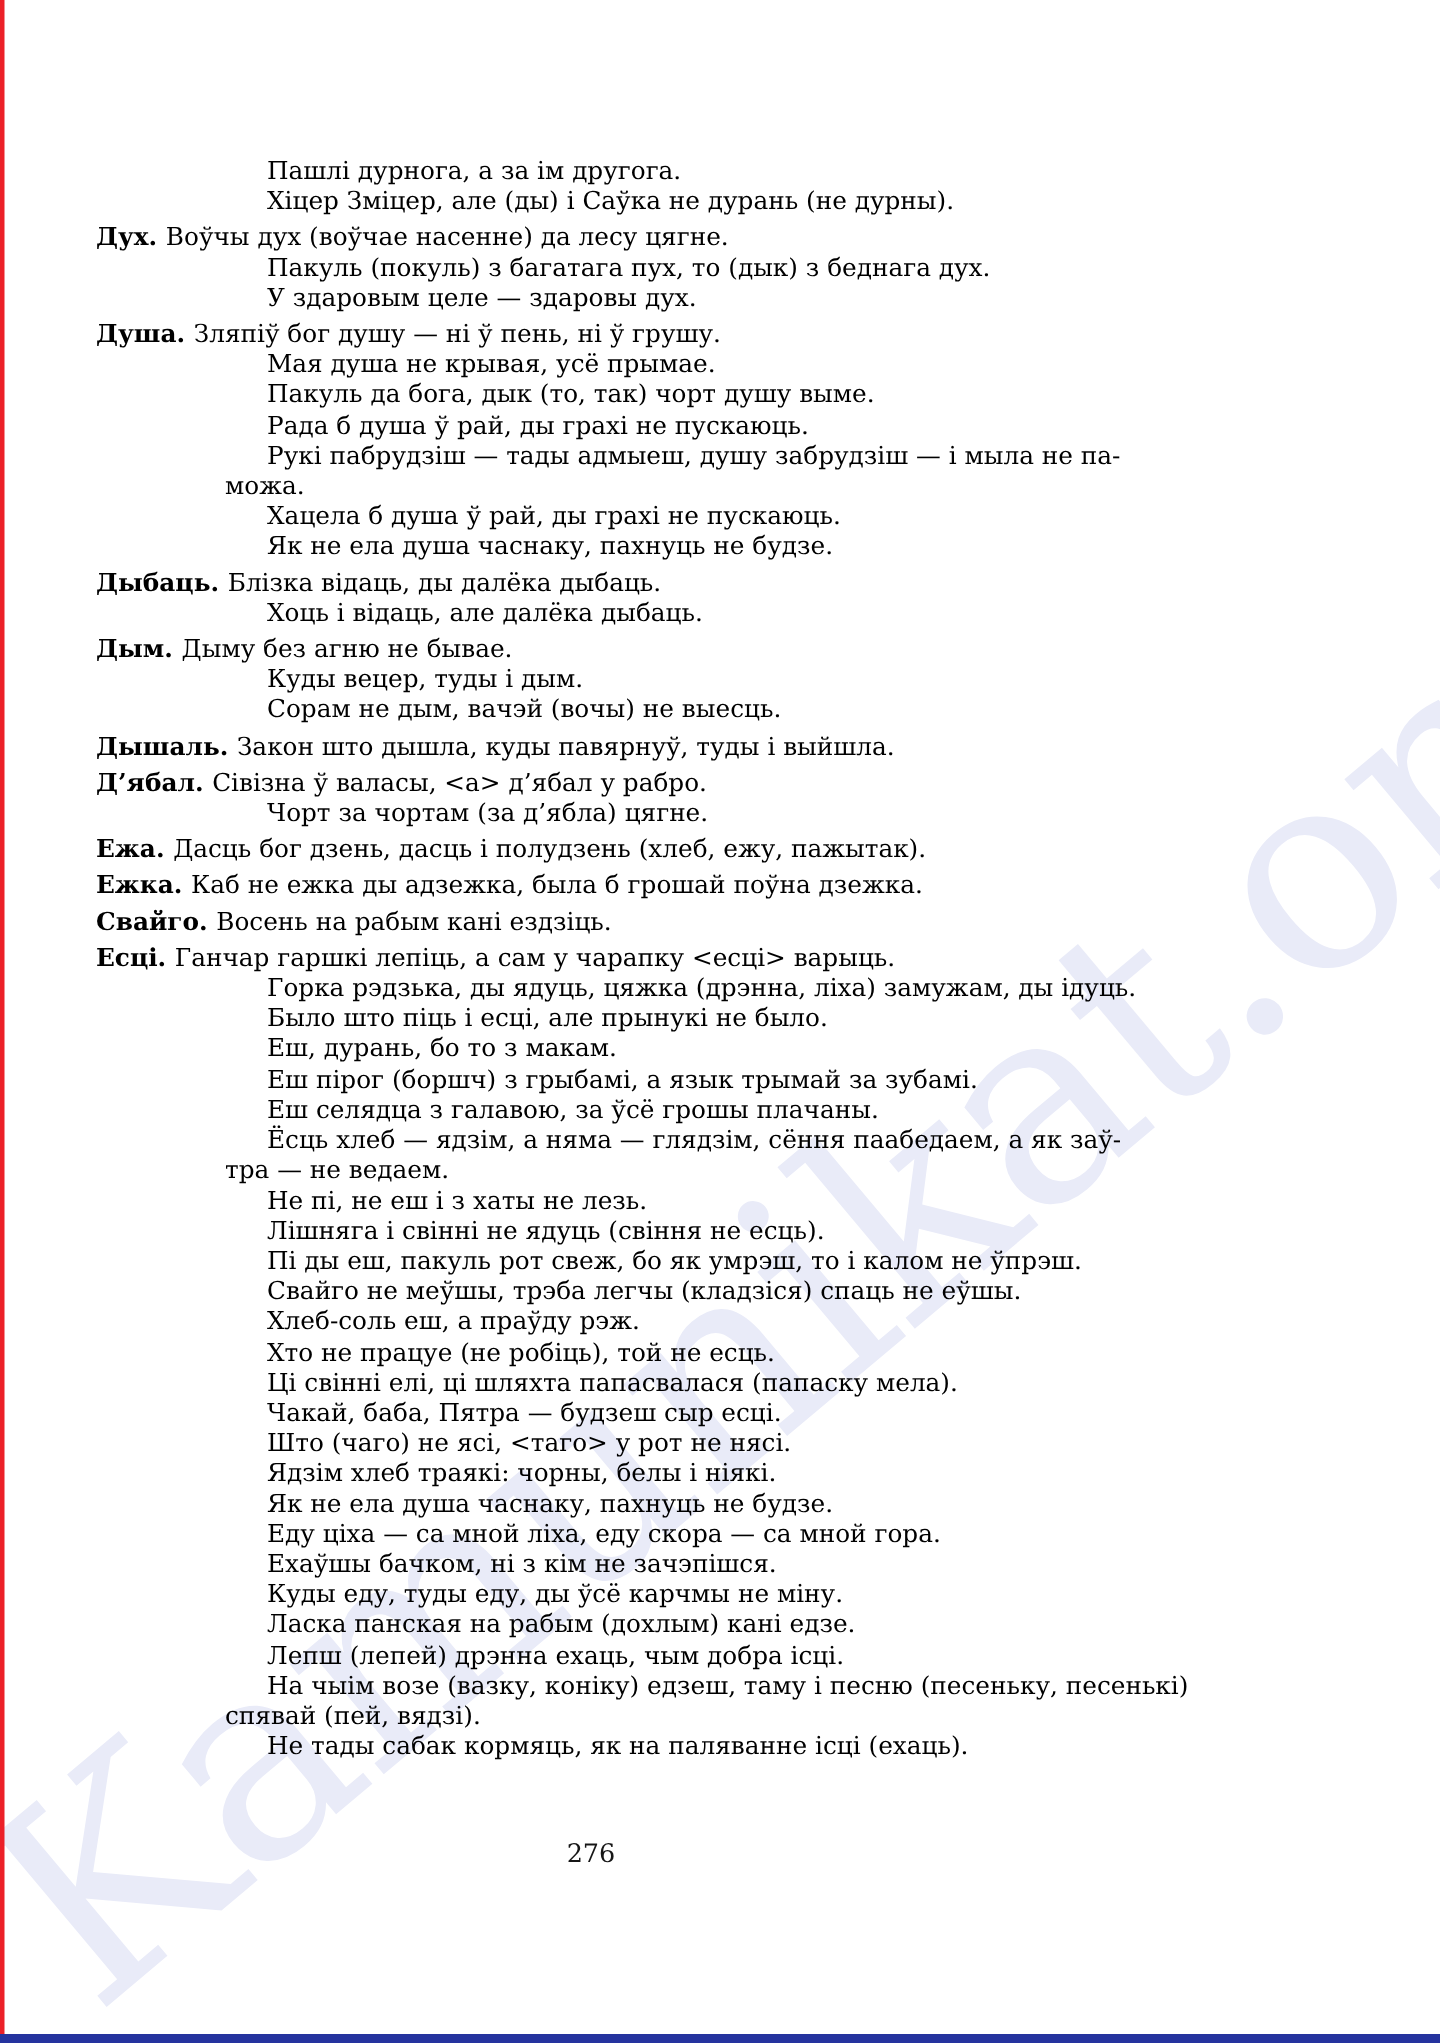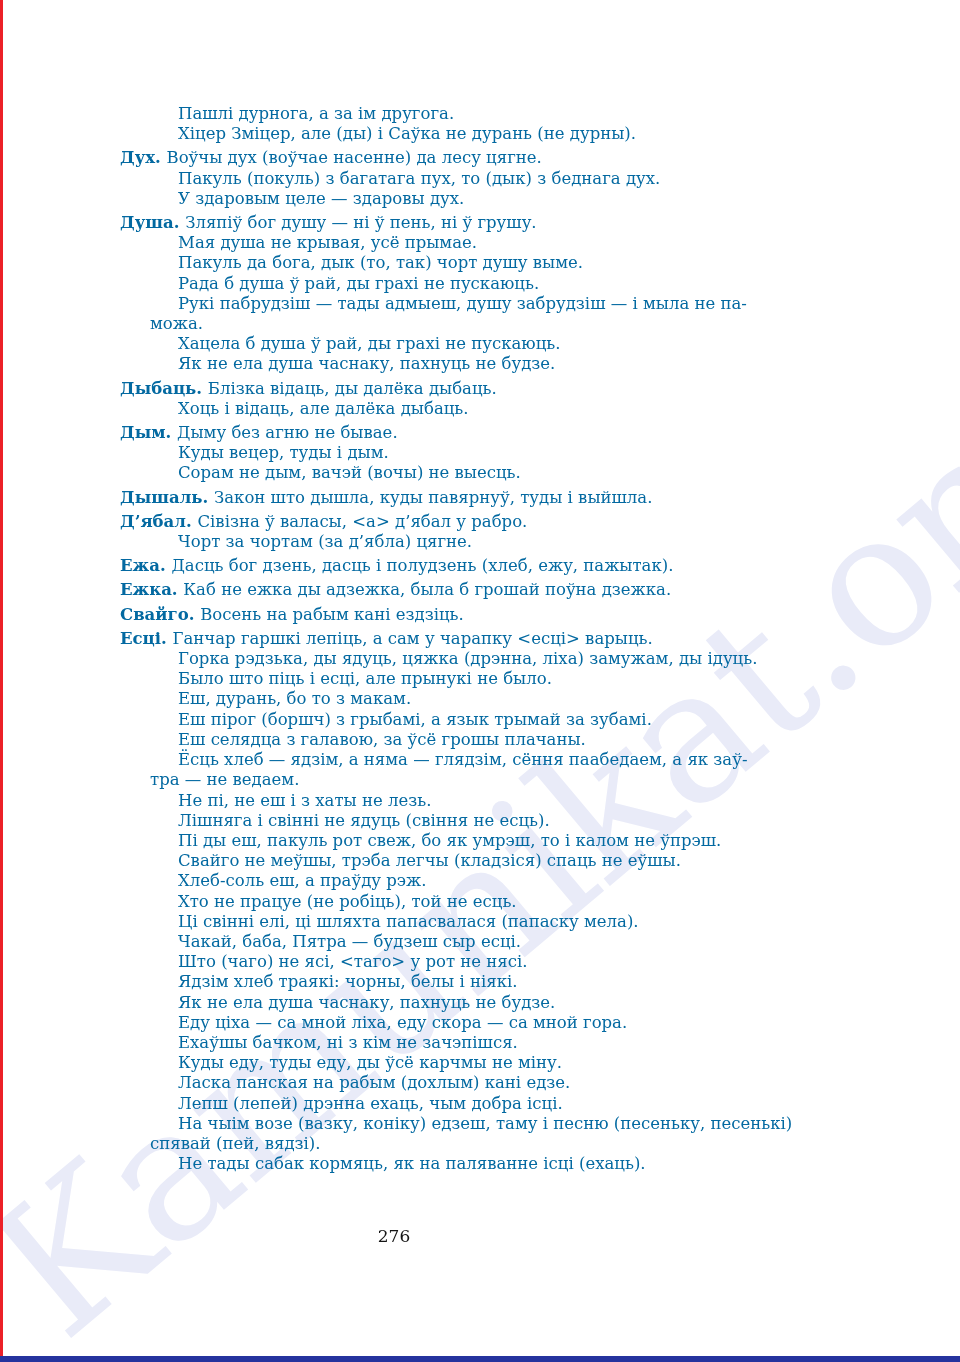--- a/index.html
+++ b/index.html
@@ -40,41 +40,41 @@
     padding-right:116px;
     box-sizing:border-box;
     z-index:2;
   }
   .ln {
     font-size:16.5px;
     line-height:20.2px;
   }
   .ln.norm { margin-left:178px; }
   .ln.wrap { margin-left:150px; }
-  .ln.head { margin-left:120px; margin-top:4px; }
+  .ln.head { margin-left:64px; margin-top:4px; }
   .ln.head b { font-weight:bold; }
   .page-number {
     position:absolute;
     left:0; top:1226px;
     width:788px;
     text-align:center;
     font-size:17px;
     z-index:2;
   }
 </style>
 </head>
 <body>
 
 <div class="watermark" style="color: rgb(233, 235, 248);">Kamunikat.org</div>
 
 <div class="edge-left" style="background: rgb(236, 32, 40);"></div>
 
 <div class="edge-bottom" style="background: rgb(37, 51, 158);"></div>
 
-<div class="text-block" style="color: #0369a1;">
+<div class="text-block" style="color: #000000;">
     <div class="ln norm">Пашлі дурнога, а за ім другога.</div>
     <div class="ln norm">Хіцер Зміцер, але (ды) і Саўка не дурань (не дурны).</div>
     <div class="ln head"><b>Дух. </b>Воўчы дух (воўчае насенне) да лесу цягне.</div>
     <div class="ln norm">Пакуль (покуль) з багатага пух, то (дык) з беднага дух.</div>
     <div class="ln norm">У здаровым целе — здаровы дух.</div>
     <div class="ln head"><b>Душа. </b>Зляпіў бог душу — ні ў пень, ні ў грушу.</div>
     <div class="ln norm">Мая душа не крывая, усё прымае.</div>
     <div class="ln norm">Пакуль да бога, дык (то, так) чорт душу выме.</div>
     <div class="ln norm">Рада б душа ў рай, ды грахі не пускаюць.</div>
     <div class="ln norm">Рукі пабрудзіш — тады адмыеш, душу забрудзіш — і мыла не па-</div>

